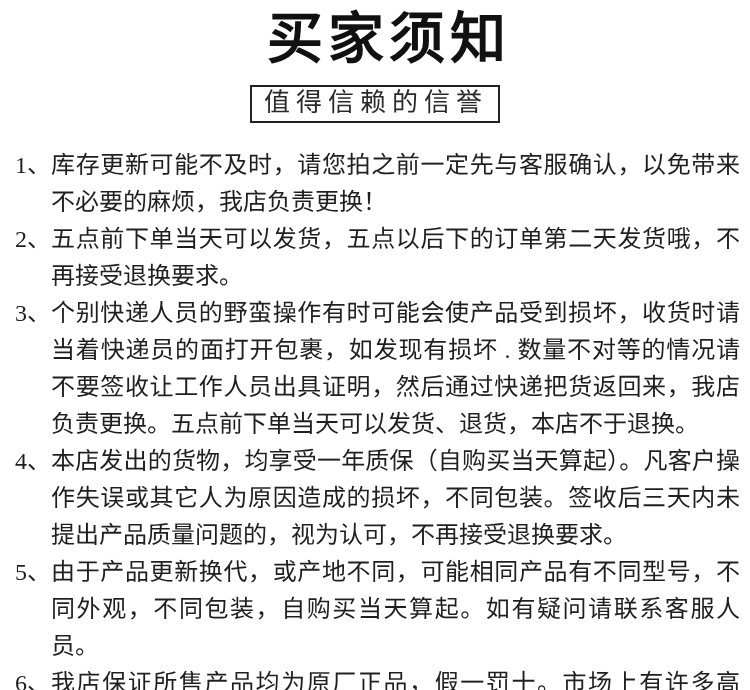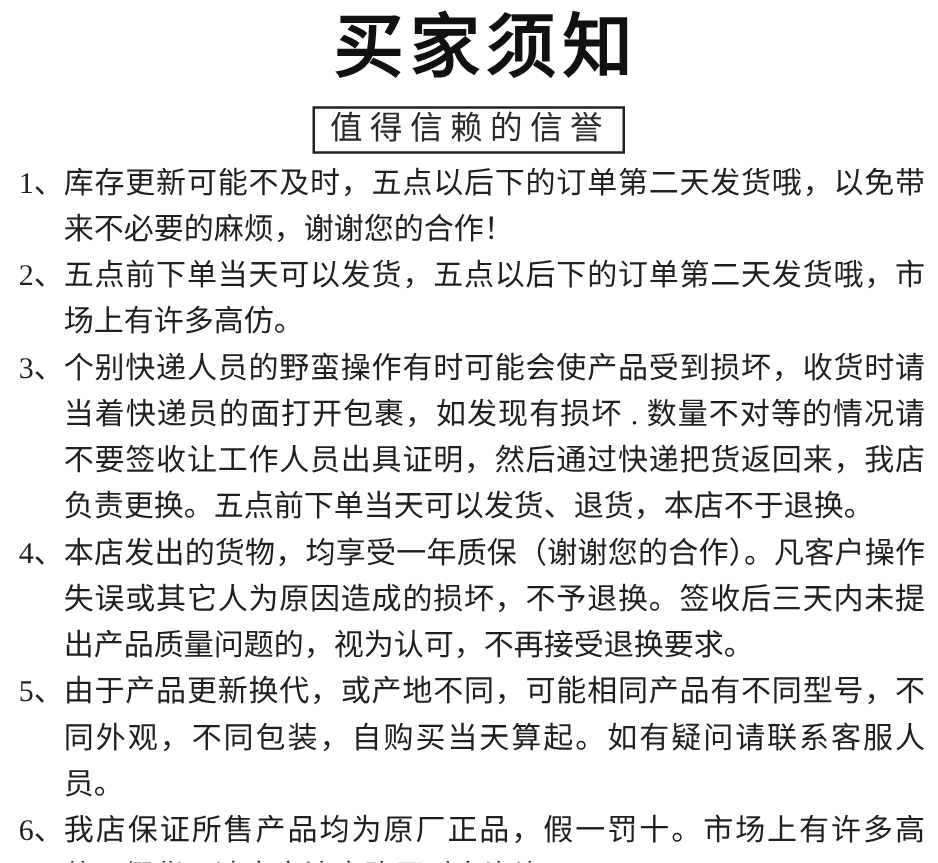--- a/index.html
+++ b/index.html
@@ -29,21 +29,21 @@
     font-weight: 700;
     letter-spacing: 5px;
     color: #111111;
     white-space: nowrap;
     padding-left: 28px;
   }
   .subtitle-box {
     display: block;
     width: -moz-fit-content;
     width: fit-content;
-    margin: 13px auto 4px auto;
+    margin: 13px auto 22px auto;
     border: 2px solid #222222;
     padding: 1px 10px 3px 12px;
     font-size: 26px;
     line-height: 30px;
     letter-spacing: 6px;
     color: #2a2a2a;
     white-space: nowrap;
   }
   .notice-list {
     margin: 0;
@@ -75,36 +75,36 @@
   <h1 class="title">买家须知</h1>
 
   <div class="subtitle-box">
     <span>值得信赖的信誉</span>
   </div>
 
   <ol class="notice-list">
 
     <li class="notice-item">
       <span class="notice-num">1、</span>
-      <span class="notice-text">库存更新可能不及时，五点以后下的订单第二天发货哦，以免带来不必要的麻烦，谢谢您的合作！</span>
+      <span class="notice-text">库存更新可能不及时，请您拍之前一定先与客服确认，以免带来不必要的麻烦，我店负责更换！</span>
     </li>
 
     <li class="notice-item">
       <span class="notice-num">2、</span>
-      <span class="notice-text">五点前下单当天可以发货，五点以后下的订单第二天发货哦，市场上有许多高仿。</span>
+      <span class="notice-text">五点前下单当天可以发货，五点以后下的订单第二天发货哦，不再接受退换要求。</span>
     </li>
 
     <li class="notice-item">
       <span class="notice-num">3、</span>
       <span class="notice-text">个别快递人员的野蛮操作有时可能会使产品受到损坏，收货时请当着快递员的面打开包裹，如发现有损坏 . 数量不对等的情况请不要签收让工作人员出具证明，然后通过快递把货返回来，我店负责更换。五点前下单当天可以发货、退货，本店不于退换。</span>
     </li>
 
     <li class="notice-item">
       <span class="notice-num">4、</span>
-      <span class="notice-text">本店发出的货物，均享受一年质保（谢谢您的合作）。凡客户操作失误或其它人为原因造成的损坏，不予退换。签收后三天内未提出产品质量问题的，视为认可，不再接受退换要求。</span>
+      <span class="notice-text">本店发出的货物，均享受一年质保（自购买当天算起）。凡客户操作失误或其它人为原因造成的损坏，不同包装。签收后三天内未提出产品质量问题的，视为认可，不再接受退换要求。</span>
     </li>
 
     <li class="notice-item">
       <span class="notice-num">5、</span>
       <span class="notice-text">由于产品更新换代，或产地不同，可能相同产品有不同型号，不同外观，不同包装，自购买当天算起。如有疑问请联系客服人员。</span>
     </li>
 
     <li class="notice-item">
       <span class="notice-num">6、</span>
       <span class="notice-text">我店保证所售产品均为原厂正品，假一罚十。市场上有许多高仿，假货，请大家注意购买时多咨询</span>

